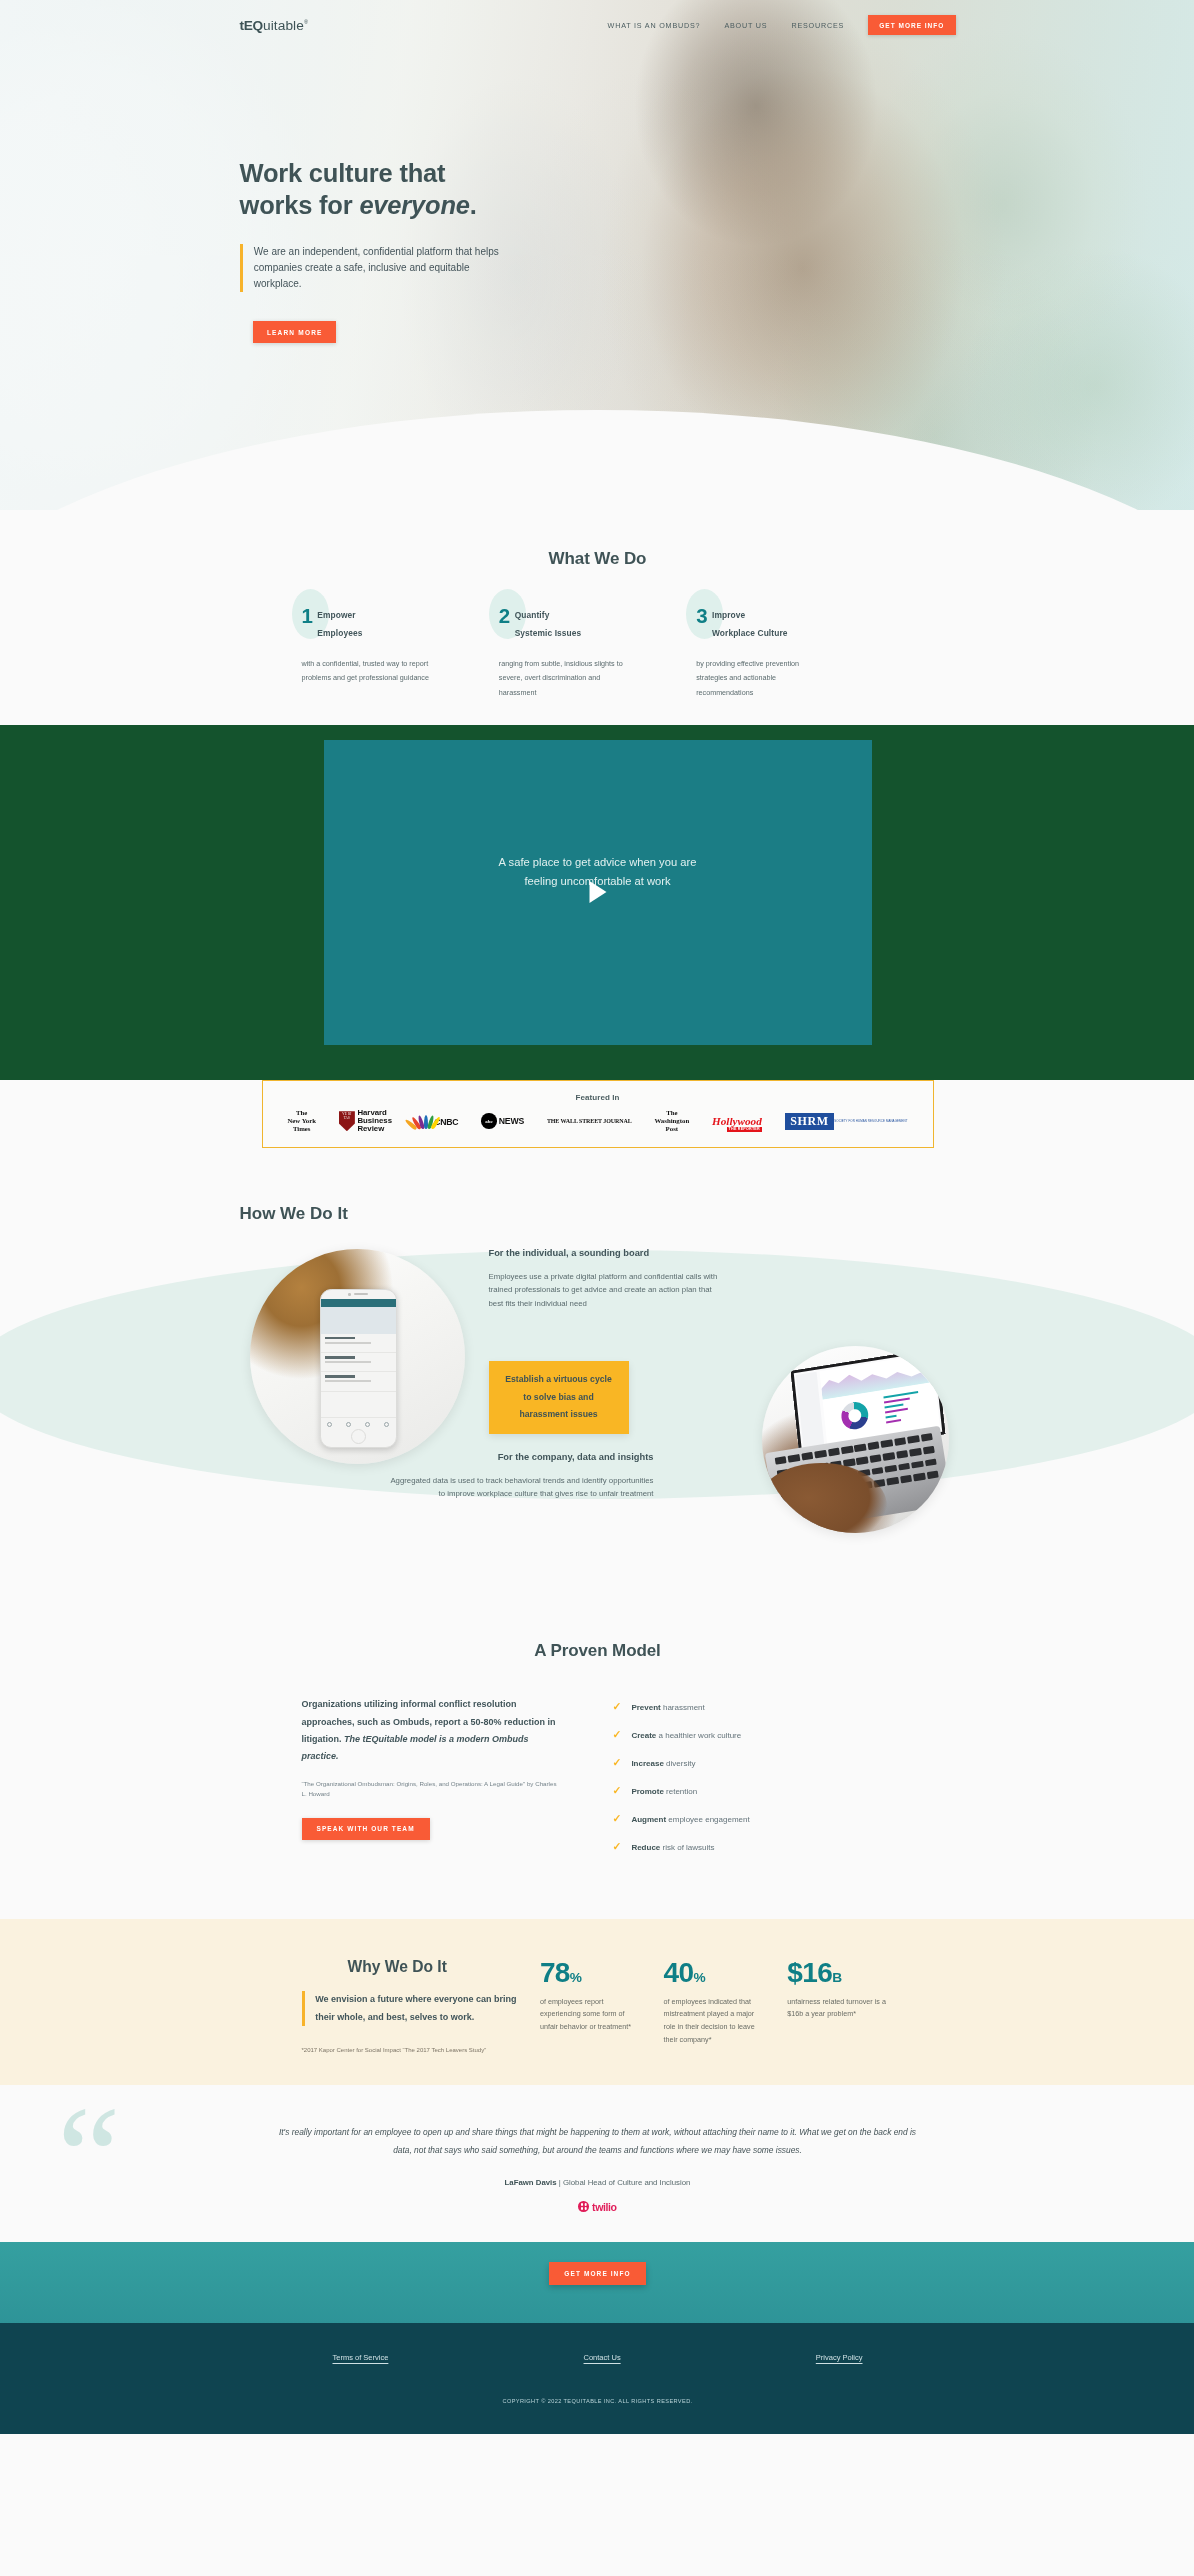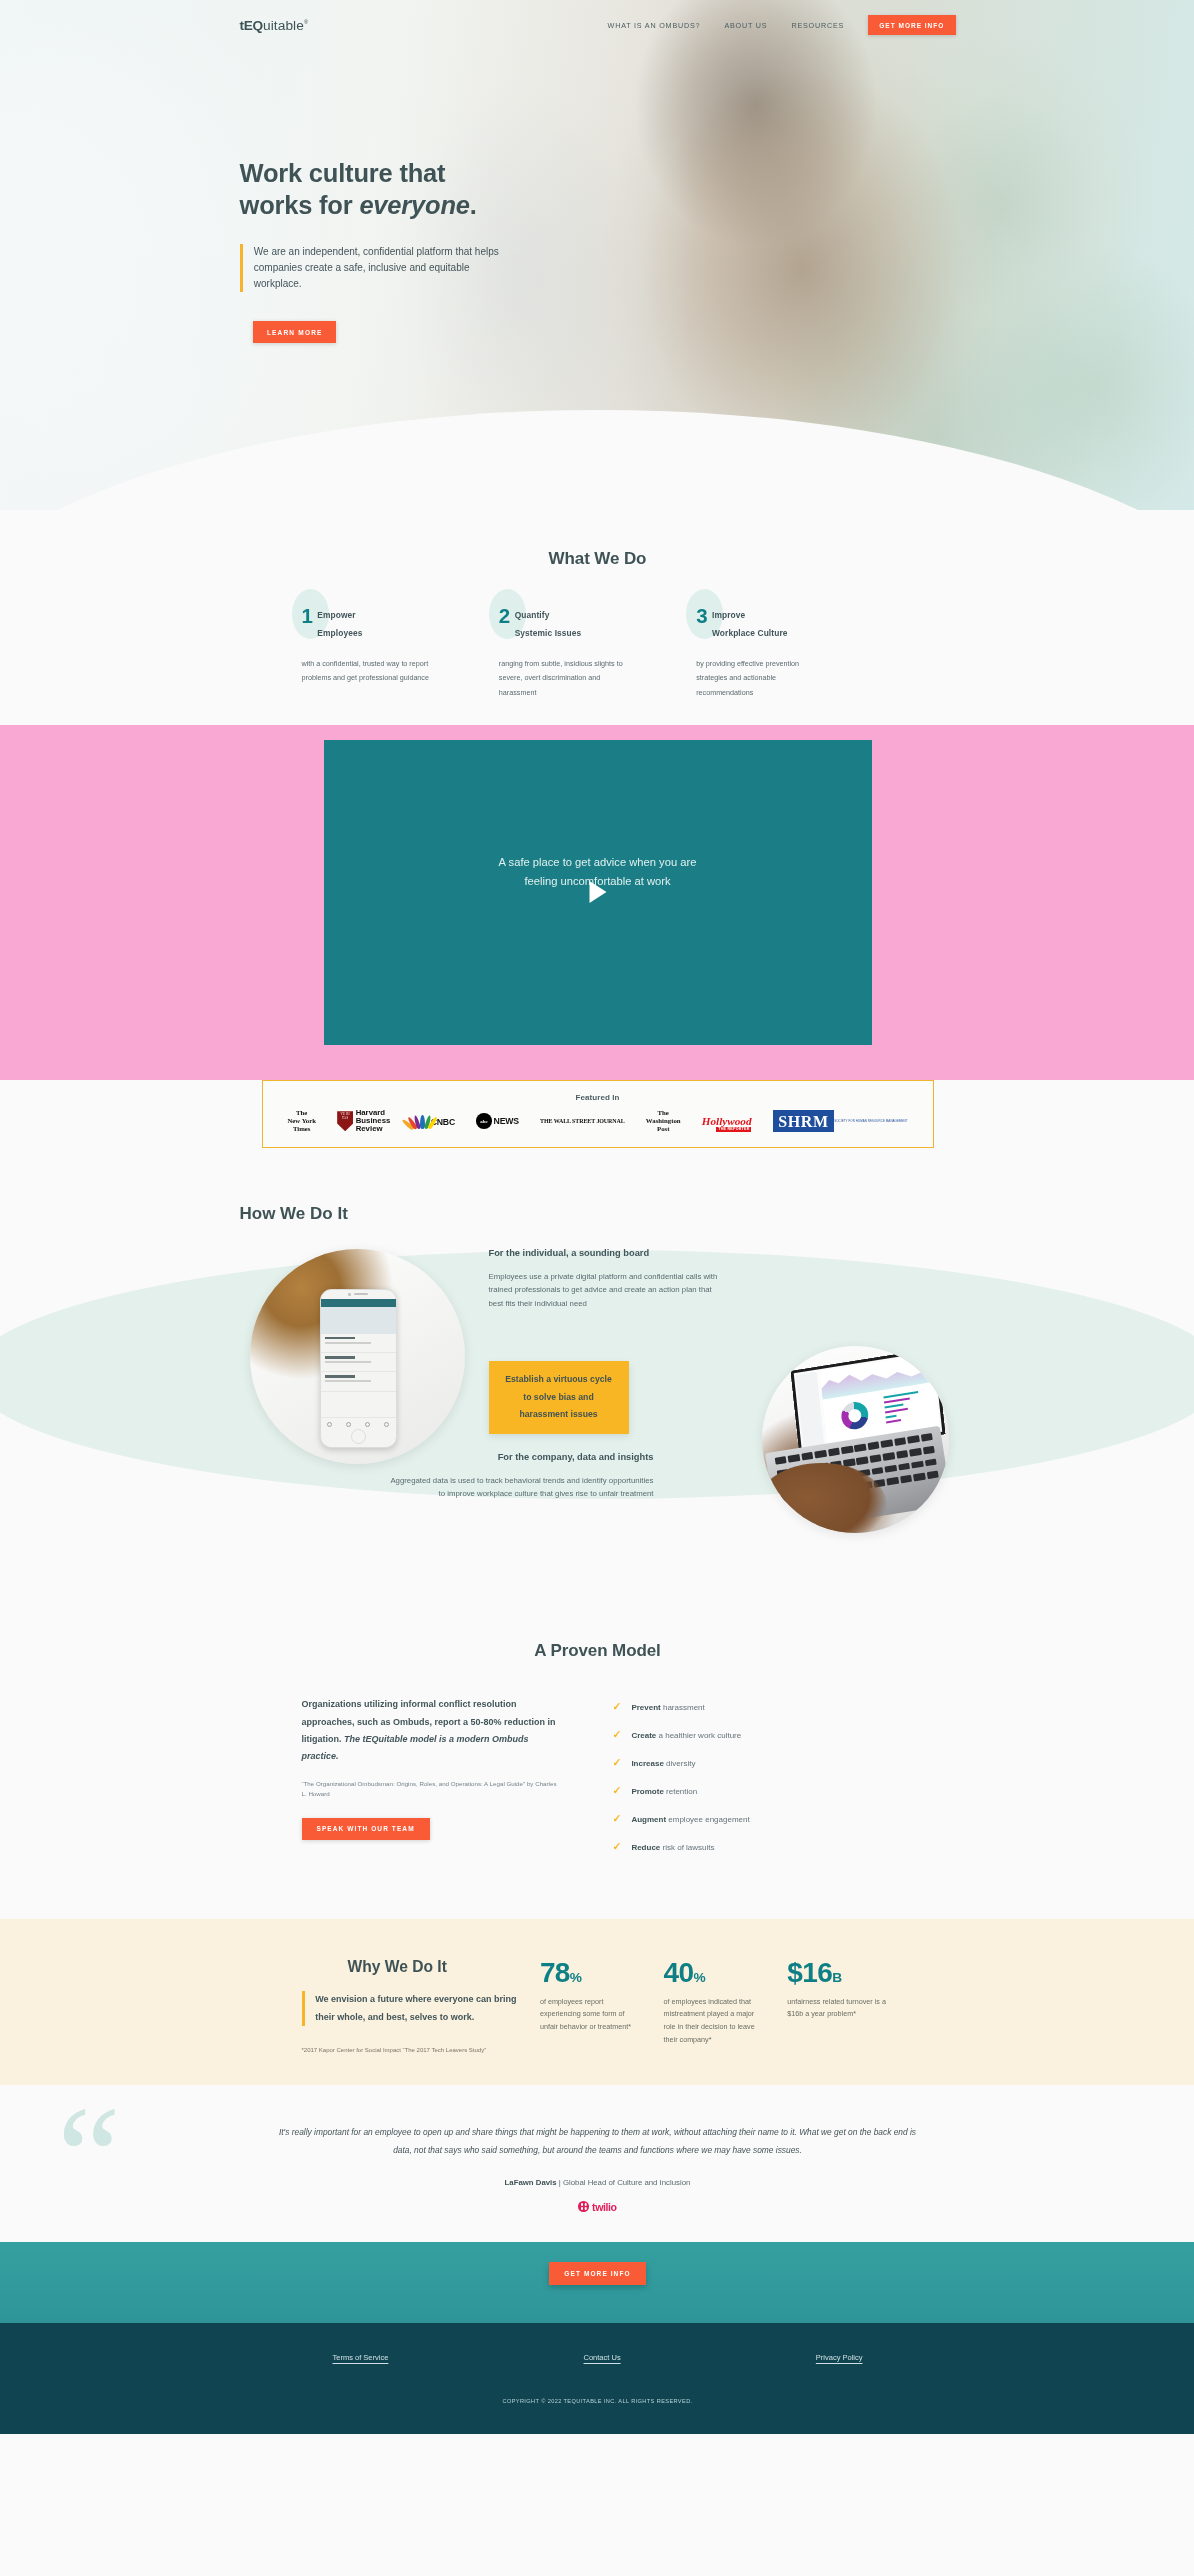--- a/index.html
+++ b/index.html
@@ -127,21 +127,21 @@
     font-size: 8.4px; font-weight: 600; color: #41555a;
     line-height: 2.1; padding-top: 1.2px; letter-spacing: 0.1px;
   }
   .wwd-body {
     position: relative; z-index: 2;
     margin-top: 14.3px; font-size: 7.2px; line-height: 2.0;
     color: #5b6b6e; max-width: 134px;
   }
 
   
-  .videoband { background: #f9a8d4; padding: 15px 0 35px; }
+  .videoband { background: #14532d; padding: 15px 0 35px; }
   .video {
     width: 548px; height: 305px; margin: 0 auto;
     background: #1b7d85; position: relative; cursor: pointer;
   }
   .video-caption {
     position: absolute; left: 0; right: 0; top: 113px;
     text-align: center; color: #e2f1f0;
     font-size: 11.2px; line-height: 1.72; font-weight: 300;
   }
   .play {
@@ -200,21 +200,21 @@
     font-size: 11.2px; font-weight: 700; position: relative; line-height: 1;
   }
   .thr-sub {
     position: absolute; right: 0; bottom: -5.6px;
     background: #e4141b; color: #fff; font-size: 3.7px; font-style: normal;
     font-family: "Liberation Sans", sans-serif; letter-spacing: 0.2px; padding: 0.6px 1.9px;
   }
   .lg-shrm { text-align: center; }
   .shrm-box {
     background: #1f4e9d; color: #fff; font-family: "Liberation Serif", serif;
-    font-size: 16px; font-weight: 700; letter-spacing: 0.6px; padding: 1.2px 5.6px; line-height: 1.2;
+    font-size: 12px; font-weight: 700; letter-spacing: 0.6px; padding: 1.2px 5.6px; line-height: 1.2;
   }
   .shrm-cap { font-size: 2.9px; color: #1f4e9d; letter-spacing: 0.1px; margin-top: 1.2px; line-height: 1.3; }
 
   
   .howwedo { position: relative; padding: 18.7px 0 37px; background: #fafafa; }
   .how-leaf {
     position: absolute; left: 0; right: 0; top: 65px; height: 249px;
     background: #e3f0ec;
     border-radius: 50%;
     transform: scaleX(1.05);

